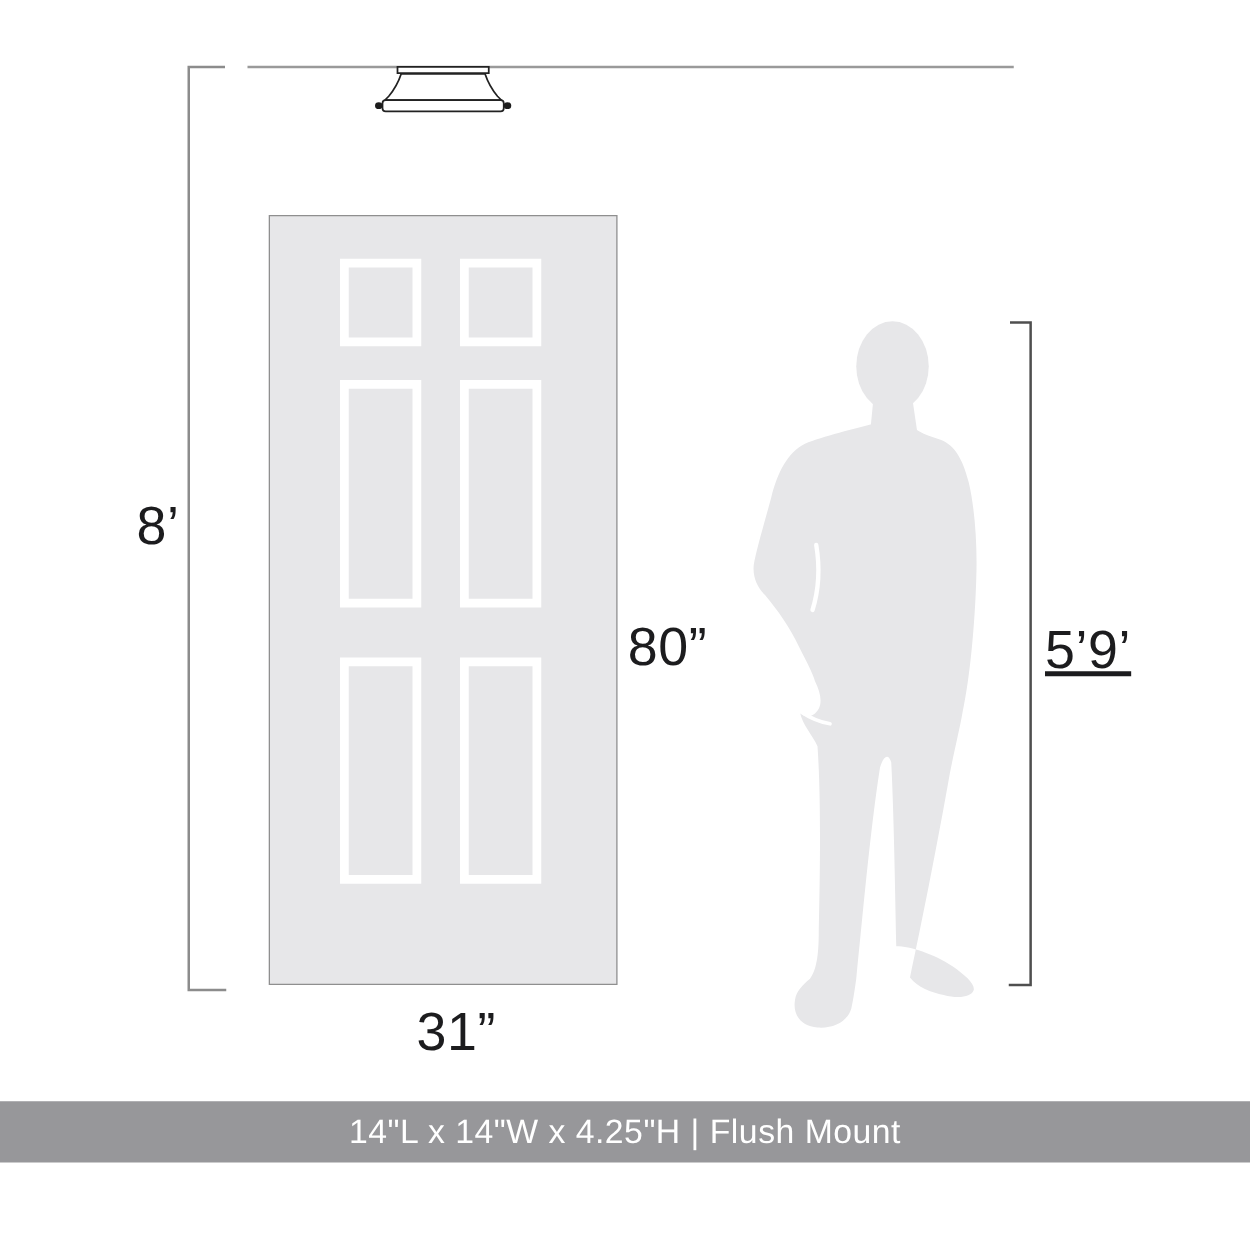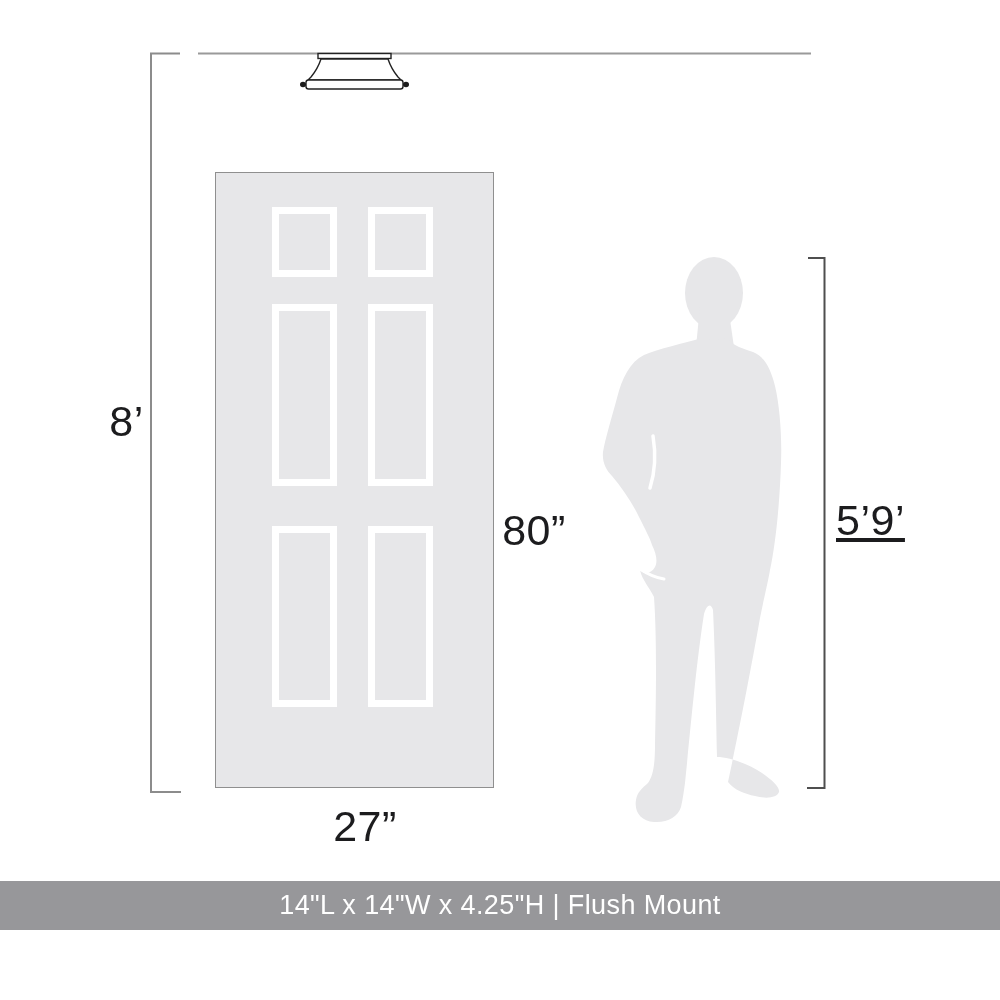--- a/index.html
+++ b/index.html
@@ -20,21 +20,21 @@
   .p-col-l{left:56px;}  .p-col-r{left:152px;}
   .p-row-top{top:34px;height:70px;}
   .p-row-mid{top:131px;height:182px;}
   .p-row-bot{top:353px;height:181px;}
   
   .dim-label{
     position:absolute;font-size:43px;line-height:1;color:#1c1c1e;
     letter-spacing:0.5px;white-space:nowrap;
   }
   .lbl-8ft {left:94px; top:400px;width:65px;text-align:center;}
-  .lbl-80in{left:494px;top:509px;width:80px;text-align:center;}
+  .lbl-80in{left:494px;top:497px;width:80px;text-align:center;}
   .lbl-36in{left:325px;top:805px;width:80px;text-align:center;}
   .lbl-59  {left:836px;top:499px;width:90px;text-align:left;text-decoration:underline;}
   
   .footer-bar{
     position:absolute;left:0;top:881px;width:1000px;height:49px;
     background:#97979a;color:#ffffff;text-align:center;line-height:49px;
     font-size:27px;letter-spacing:0.4px;font-weight:400;white-space:nowrap;
   }
 </style>
 </head>
@@ -101,20 +101,20 @@
     <div class="panel p-col-l p-row-top"></div>
     <div class="panel p-col-r p-row-top"></div>
     <div class="panel p-col-l p-row-mid"></div>
     <div class="panel p-col-r p-row-mid"></div>
     <div class="panel p-col-l p-row-bot"></div>
     <div class="panel p-col-r p-row-bot"></div>
   </div>
 
   <div class="dim-label lbl-8ft">8’</div>
   <div class="dim-label lbl-80in">80”</div>
-  <div class="dim-label lbl-36in">27”</div>
+  <div class="dim-label lbl-36in">31”</div>
   <div class="dim-label lbl-59">5’9’</div>
 
   <div class="footer-bar">
     <span>14"L x 14"W x 4.25"H | Flush Mount</span>
   </div>
 
 </div>
 
 </body></html>

